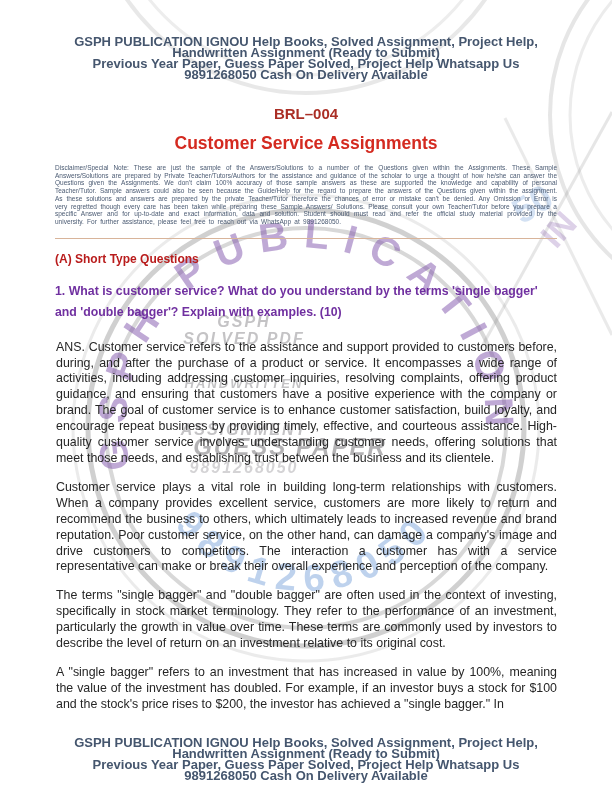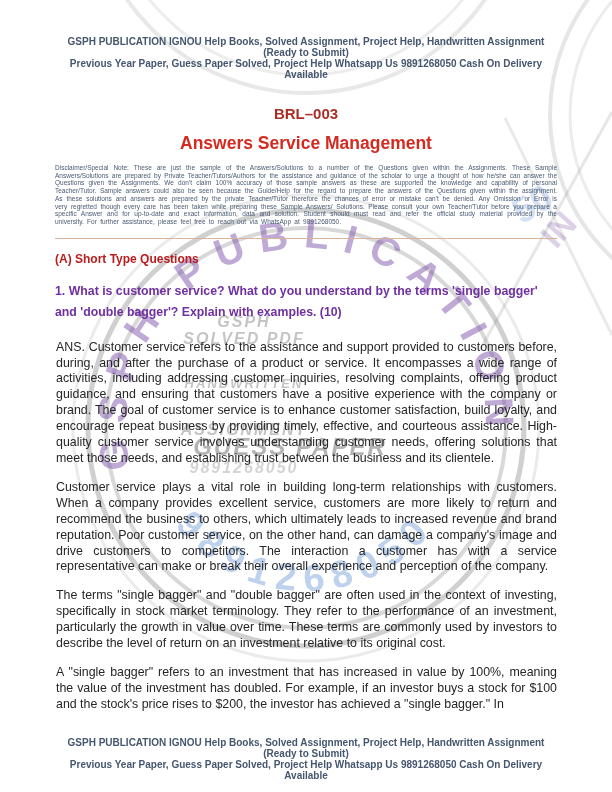--- a/index.html
+++ b/index.html
@@ -24,21 +24,21 @@
     color:rgba(148,146,150,0.55);letter-spacing:2px;
   }
   .content{
     position:relative;z-index:1;
     padding:36px 55px 0 55px;
   }
   .banner{
     text-align:center;
     color:#45566e;
     font-weight:bold;
-    font-size:10px;
+    font-size:13px;
     line-height:11px;
   }
   .doc-footer{
     position:absolute;left:55px;right:55px;top:737px;z-index:1;
   }
   .title-code{
     margin:25px 0 0 0;text-align:center;
     color:#aa2e25;font-size:15px;font-weight:bold;
   }
   .title-course{
@@ -116,22 +116,22 @@
     <div class="wm-line" style="top:459px;font-size:16px;color:rgba(148,146,150,0.40);">9891268050</div>
   </div>
 
   <div class="content">
 
     <div class="banner">
       <div>GSPH PUBLICATION IGNOU Help Books, Solved Assignment, Project Help, Handwritten Assignment (Ready to Submit)</div>
       <div>Previous Year Paper, Guess Paper Solved, Project Help Whatsapp Us 9891268050 Cash On Delivery Available</div>
     </div>
 
-    <h1 class="title-code">BRL–003</h1>
-    <h2 class="title-course">Answers Service Management</h2>
+    <h1 class="title-code">BRL–004</h1>
+    <h2 class="title-course">Customer Service Assignments</h2>
 
     <p class="disclaimer">Disclaimer/Special Note: These are just the sample of the Answers/Solutions to a number of the Questions given within the Assignments. These Sample Answers/Solutions are prepared by Private Teacher/Tutors/Authors for the assistance and guidance of the scholar to urge a thought of how he/she can answer the Questions given the Assignments. We don't claim 100% accuracy of those sample answers as these are supported the knowledge and capability of personal Teacher/Tutor. Sample answers could also be seen because the Guide/Help for the regard to prepare the answers of the Questions given within the assignment. As these solutions and answers are prepared by the private Teacher/Tutor therefore the chances of error or mistake can't be denied. Any Omission or Error is very regretted though every care has been taken while preparing these Sample Answers/ Solutions. Please consult your own Teacher/Tutor before you prepare a specific Answer and for up-to-date and exact information, data and solution. Student should must read and refer the official study material provided by the university. For further assistance, please feel free to reach out via WhatsApp at 9891268050.</p>
 
     <div class="rule"></div>
 
     <h3 class="section-heading">(A) Short Type Questions</h3>
 
     <h4 class="question">1. What is customer service? What do you understand by the terms 'single bagger' and 'double bagger'? Explain with examples. (10)</h4>
 
     <p class="body-para">ANS. Customer service refers to the assistance and support provided to customers before, during, and after the purchase of a product or service. It encompasses a wide range of activities, including addressing customer inquiries, resolving complaints, offering product guidance, and ensuring that customers have a positive experience with the company or brand. The goal of customer service is to enhance customer satisfaction, build loyalty, and encourage repeat business by providing timely, effective, and courteous assistance. High-quality customer service involves understanding customer needs, offering solutions that meet those needs, and establishing trust between the business and its clientele.</p>

